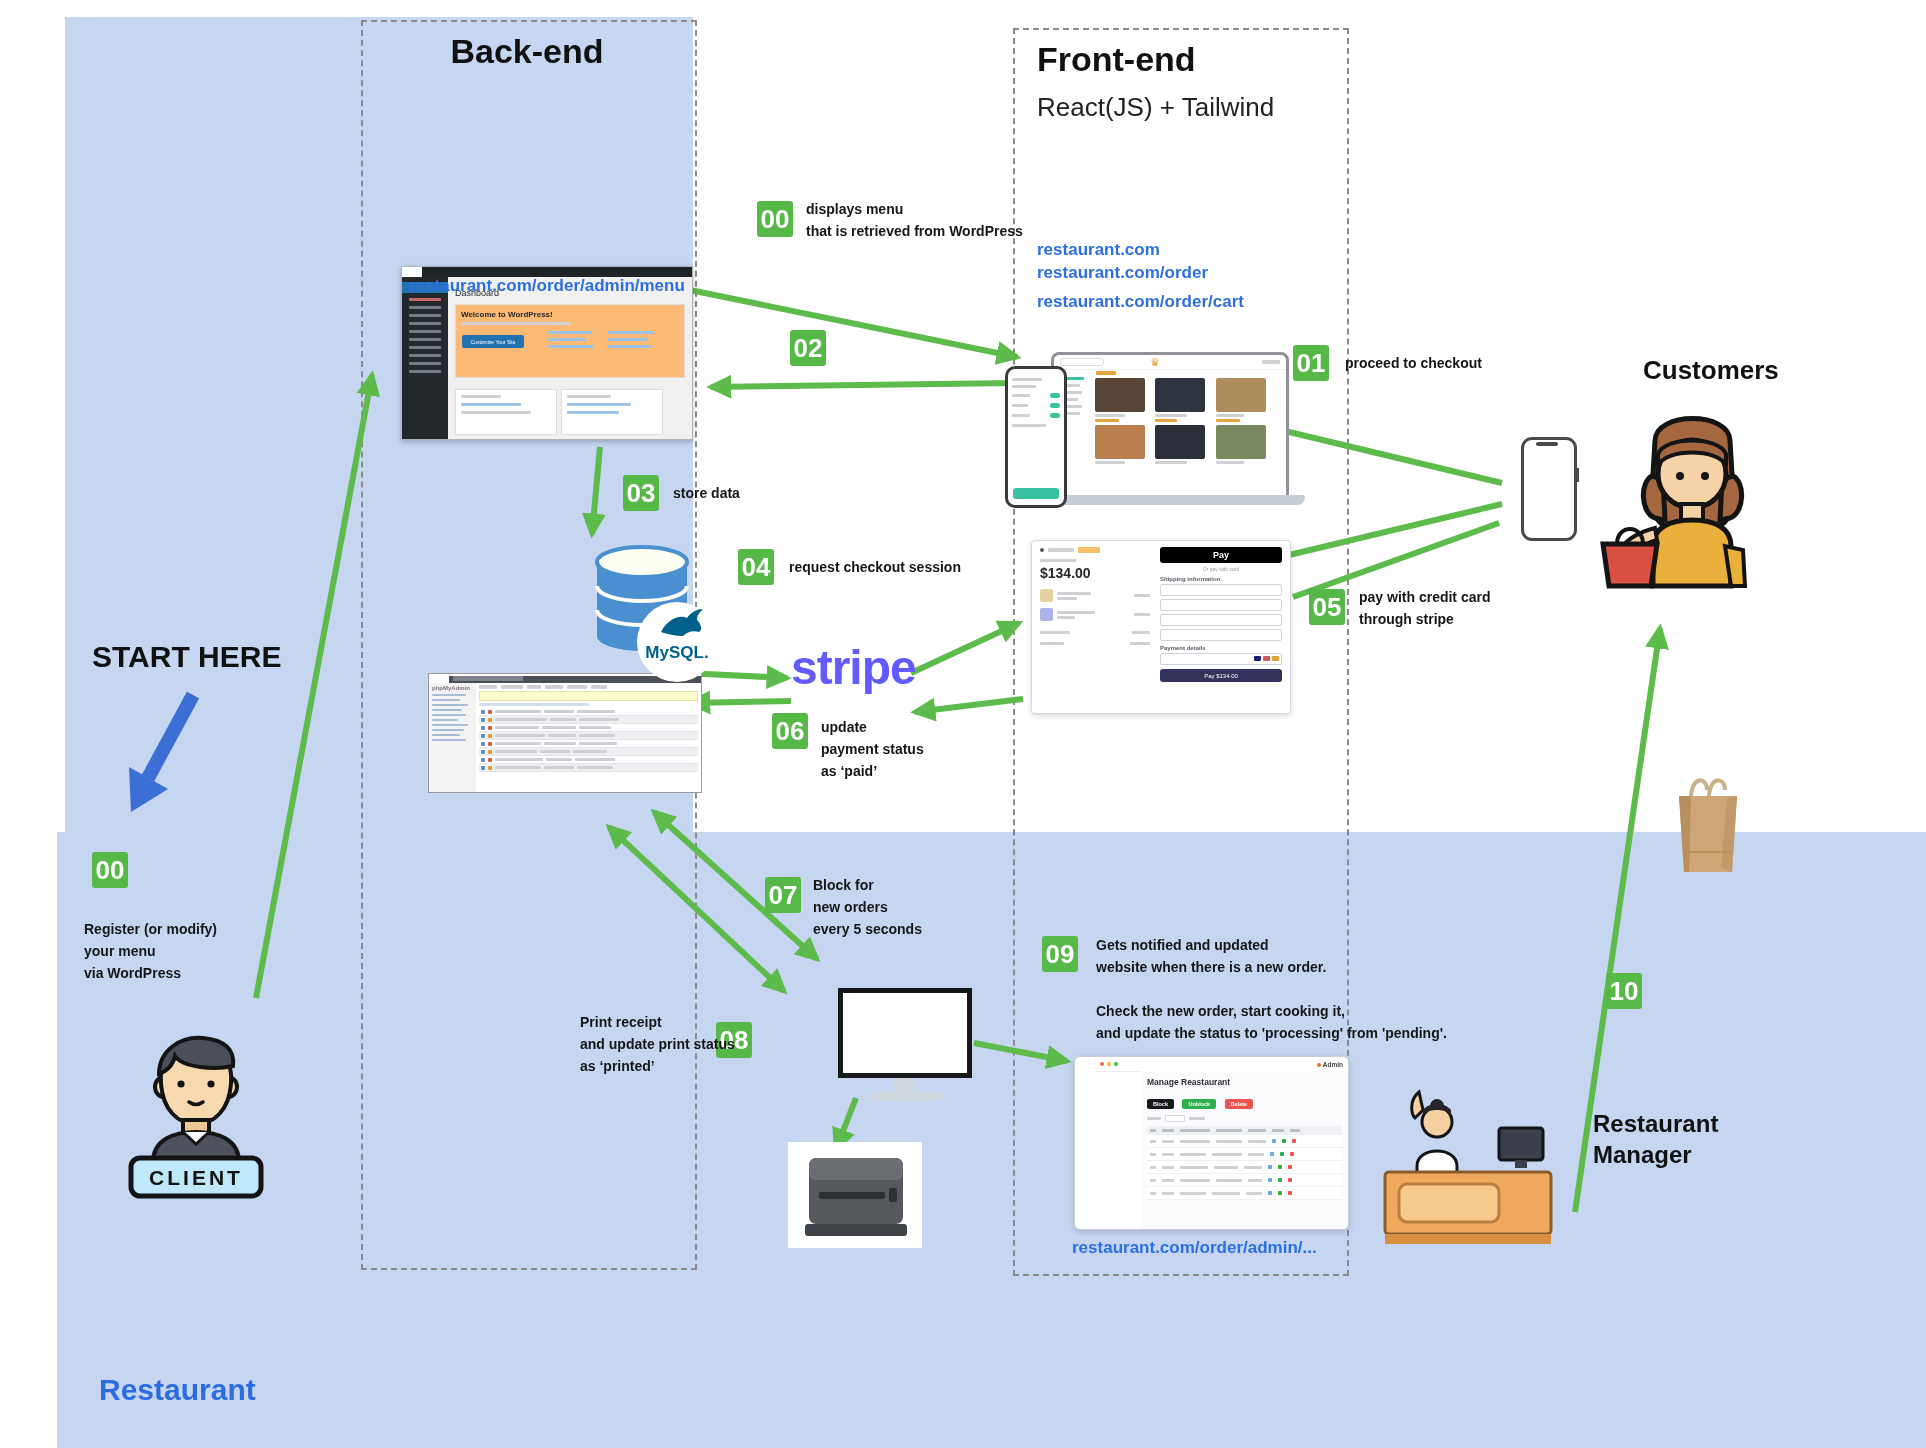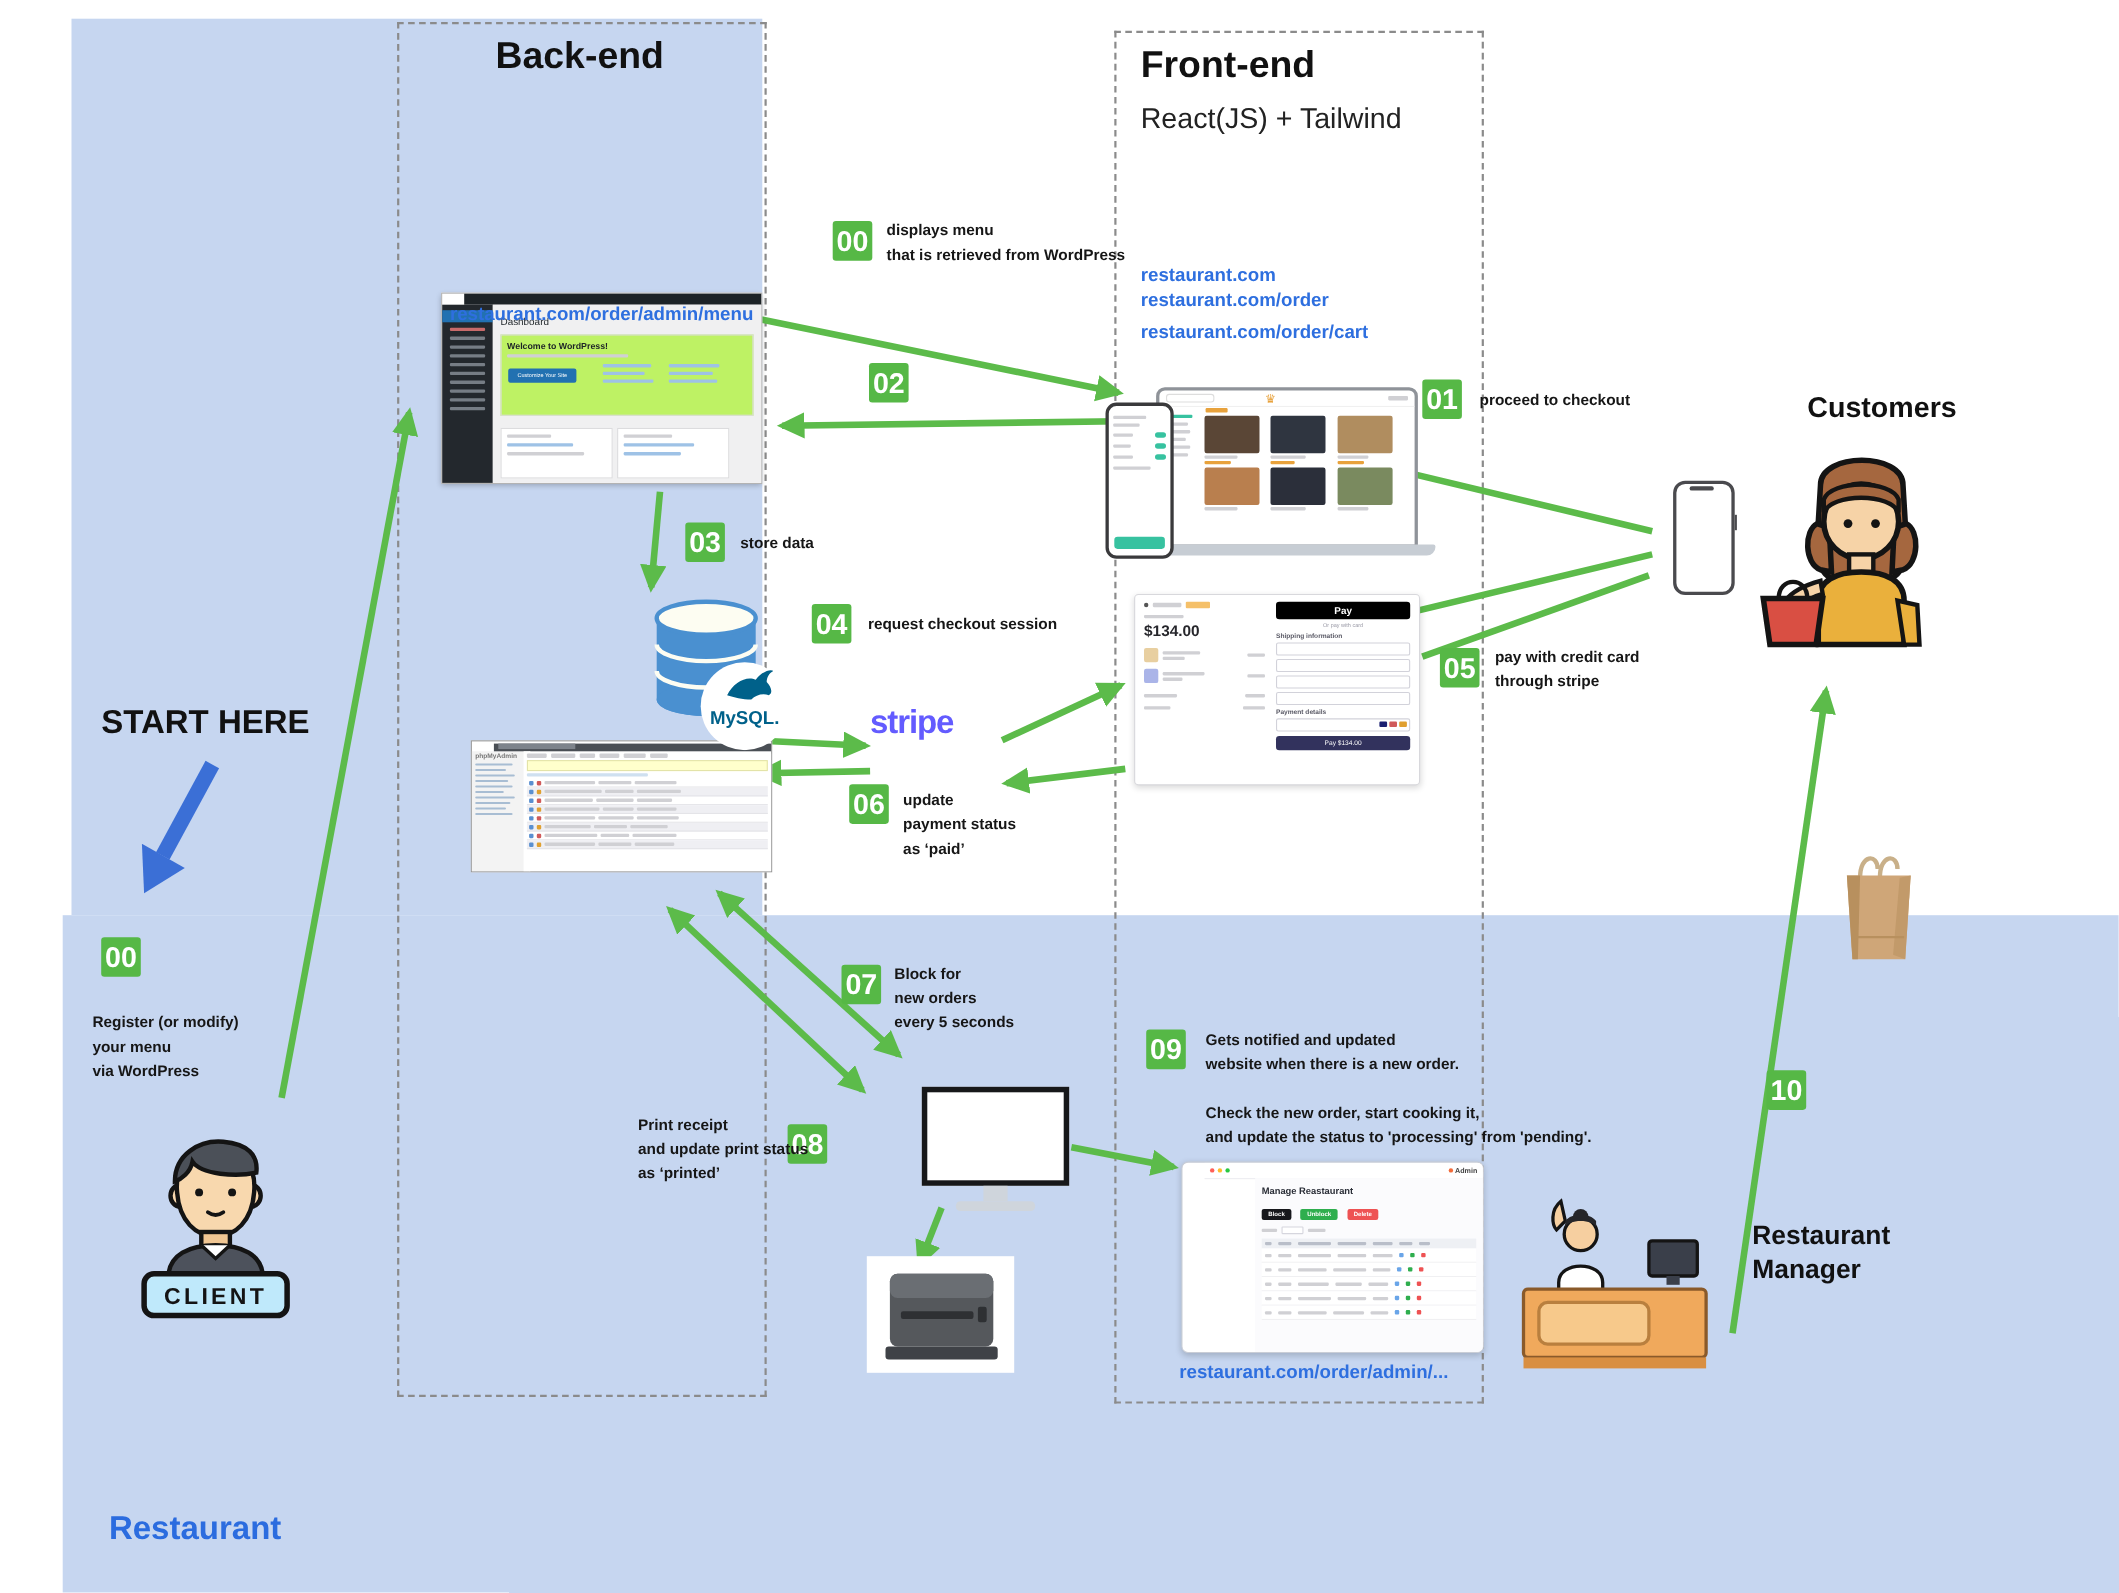--- a/index.html
+++ b/index.html
@@ -23,21 +23,21 @@
   .shot{position:absolute;background:#fff;z-index:8;padding-left:20px;}
   .dash{background:#d0d0d4;border-radius:1px;}
   
   .wp{border:1px solid #b3b3b3;box-shadow:0 2px 5px rgba(0,0,0,.25);}
   .wp-topbar{height:10px;background:#1d2327;}
   .wp-side{position:absolute;left:0;top:10px;bottom:0;width:46px;background:#23282d;}
   .wp-active{margin:5px 0 3px 0;height:11px;background:#2271b1;}
   .wp-mdash{height:3px;background:#767d85;margin:5px 7px;border-radius:1px;}
   .wp-main{position:absolute;left:46px;top:10px;right:0;bottom:0;background:#f0f0f1;padding:5px 7px;}
   .wp-title{font-size:9px;color:#1d2327;}
-  .wp-panel{background:#bef264;border:1px solid #dcdcde;margin-top:4px;height:62px;padding:5px;position:relative;}
+  .wp-panel{background:#fdba74;border:1px solid #dcdcde;margin-top:4px;height:62px;padding:5px;position:relative;}
   .wp-welcome{font-size:8px;font-weight:700;color:#1d2327;}
   .wp-btn{position:absolute;left:6px;top:30px;width:62px;height:13px;background:#2271b1;border-radius:2px;
           color:#fff;font-size:5px;display:flex;align-items:center;justify-content:center;}
   .wp-col{position:absolute;top:22px;width:52px;}
   .wp-bluedash{height:3px;background:#9ec2e6;margin:4px 0;border-radius:1px;}
   .wp-box{position:absolute;bottom:4px;height:44px;background:#fff;border:1px solid #dcdcde;}
   
   .pma{border:1px solid #9a9a9a;}
   .pma-tab{height:9px;background:#4a4f55;}
   .pma-tab i{display:block;width:70px;height:5px;background:#7d838b;margin:2px 0 0 4px;}
@@ -309,21 +309,21 @@
             <span class="chip" style="background:#5a8fd0;"></span>
             <span class="chip" style="background:#e0a030;"></span>
             <span class="dash" style="width:46px;height:3px;"></span>
             <span class="dash" style="width:30px;height:3px;"></span>
             <span class="dash" style="width:36px;height:3px;"></span>
           </div>
       </div>
     </div>
   </div>
 
-  <div class="abs" style="left:748px;top:640px;font-size:30px;font-weight:700;color:#635bff;letter-spacing:-1px;z-index:9;">stripe</div>
+  <div class="abs" style="left:748px;top:640px;font-size:48px;font-weight:700;color:#635bff;letter-spacing:-1px;z-index:9;">stripe</div>
 
   <div class="abs badge" style="left:729px;top:713px;">06</div>
   <div class="abs step-text" style="left:778px;top:716px;">
     <div>update</div>
     <div>payment status</div>
     <div>as ‘paid’</div>
   </div>
 
   <div class="abs badge" style="left:714px;top:201px;">00</div>
   <div class="abs step-text" style="left:763px;top:198px;">

